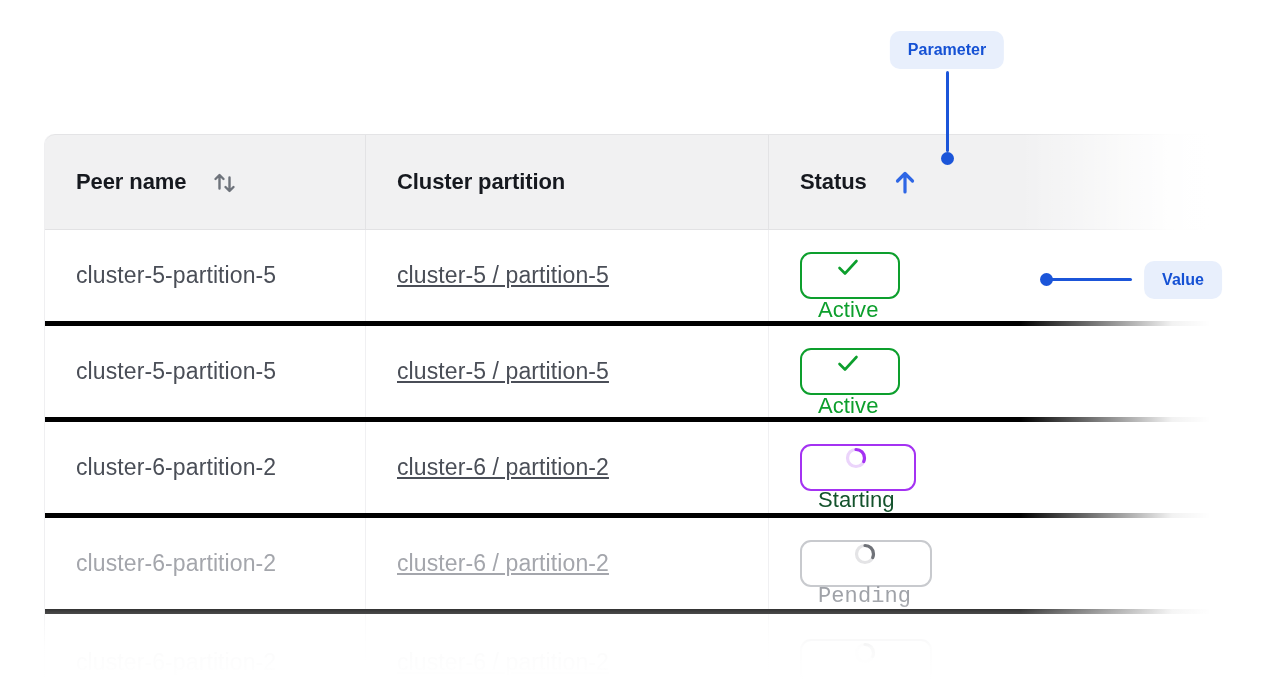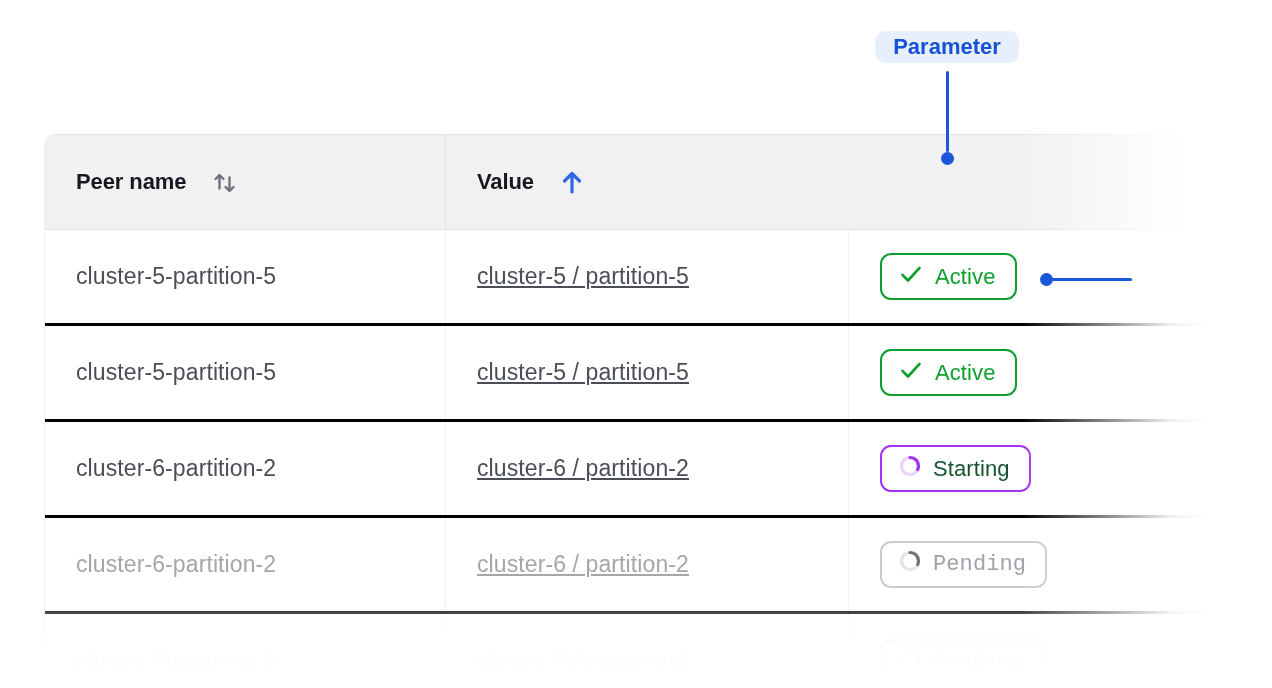--- a/index.html
+++ b/index.html
@@ -33,30 +33,30 @@
   }
   .th {
     display: flex;
     align-items: center;
     padding-left: 31px;
     font-size: 22px;
     font-weight: 700;
     color: #16191F;
     letter-spacing: -0.1px;
   }
-  .col-peer      { width: 401px; border-right: 1px solid #E3E3E5; }
+  .col-peer      { width: 321px; border-right: 1px solid #E3E3E5; }
   .col-partition { width: 403px; border-right: 1px solid #E3E3E5; }
   .col-status    { flex: 1; }
 
   .sort-icon { margin-left: 26px; display: inline-flex; }
 
   .row {
     display: flex;
     height: 96px;
-    border-bottom: 3px solid #000000;
+    border-bottom: 5px solid #000000;
     background: #ffffff;
   }
   .td {
     display: flex;
     align-items: center;
     padding-left: 31px;
     font-size: 23px;
     color: #4A4E57;
     letter-spacing: 0.1px;
   }
@@ -70,20 +70,21 @@
     display: inline-flex;
     align-items: center;
     gap: 11px;
     height: 47px;
     padding: 0 19px 0 16px;
     border: 2px solid;
     border-radius: 11px;
     background: #ffffff;
     font-size: 22px;
     font-weight: 500;
+    flex-direction: column;
   }
   .badge.active   { border-color: #0D9F2D; color: #0D9F2D; }
   .badge.starting { border-color: #A432F2; color: #14532d; }
   .badge.pending  { border-color: #C8CACE; color: #9FA2A8; font-family: Liberation Mono, monospace; }
 
   
   .fade-right {
     position: absolute;
     top: 0; right: 0; bottom: 0;
     width: 190px;
@@ -100,26 +101,26 @@
     pointer-events: none;
     z-index: 5;
   }
 
   
   .annotations { position: absolute; inset: 0; z-index: 10; pointer-events: none; }
   .chip {
     position: absolute;
     display: inline-flex;
     align-items: center;
-    height: 32px;
+    height: 38px;
     padding: 0 18px;
     border-radius: 10px;
     background: #E8EFFC;
     color: #1551D4;
-    font-size: 22px;
+    font-size: 16px;
     font-weight: 600;
     white-space: nowrap;
   }
   .chip-parameter { left: 947px; top: 31px; transform: translateX(-50%); }
   .chip-value     { left: 1183px; top: 261px; transform: translateX(-50%); }
   .v-line { position: absolute; left: 946px; top: 71px; width: 3px; height: 81px; background: #1B55D9; border-radius: 2px; }
   .h-line { position: absolute; left: 1050px; top: 278px; width: 82px; height: 3px; background: #1B55D9; border-radius: 2px; }
   .conn-dot { position: absolute; width: 13px; height: 13px; border-radius: 50%; background: #1B55D9; }
   .dot-parameter { left: 941px; top: 152px; }
   .dot-value     { left: 1040px; top: 273px; }
@@ -134,22 +135,25 @@
     <div class="thead">
       <div class="th col-peer">
         <span>Peer name</span>
         <span class="sort-icon">
           <svg width="25" height="28" viewBox="0 0 25 28" fill="none">
             <path d="M7.5 20.5 V7.5 M3.5 11 L7.5 7 L11.5 11" stroke="#6E737B" stroke-width="2.4" stroke-linecap="round" stroke-linejoin="round"></path>
             <path d="M17.5 9.5 V22.5 M13.5 19 L17.5 23 L21.5 19" stroke="#6E737B" stroke-width="2.4" stroke-linecap="round" stroke-linejoin="round"></path>
           </svg>
         </span>
       </div>
+      <div class="th col-partition">
+        <span>Cluster partition</span>
+      </div>
       <div class="th col-status">
-        <span>Value</span>
+        <span>Status</span>
         <span class="sort-icon">
           <svg width="24" height="28" viewBox="0 0 24 28" fill="none">
             <path d="M12 24 V6 M4.5 13 L12 5.5 L19.5 13" stroke="#2E66E5" stroke-width="3.2" stroke-linecap="round" stroke-linejoin="round"></path>
           </svg>
         </span>
       </div>
     </div>
 
     <div class="row">
       <div class="td col-peer">cluster-5-partition-5</div>
@@ -234,15 +238,16 @@
 
   <div class="fade-bottom"></div>
 
   <div class="annotations">
     <span class="chip chip-parameter">Parameter</span>
     <span class="v-line"></span>
     <span class="conn-dot dot-parameter"></span>
 
     <span class="conn-dot dot-value"></span>
     <span class="h-line"></span>
+    <span class="chip chip-value">Value</span>
   </div>
 
 </div>
 
 </body></html>

